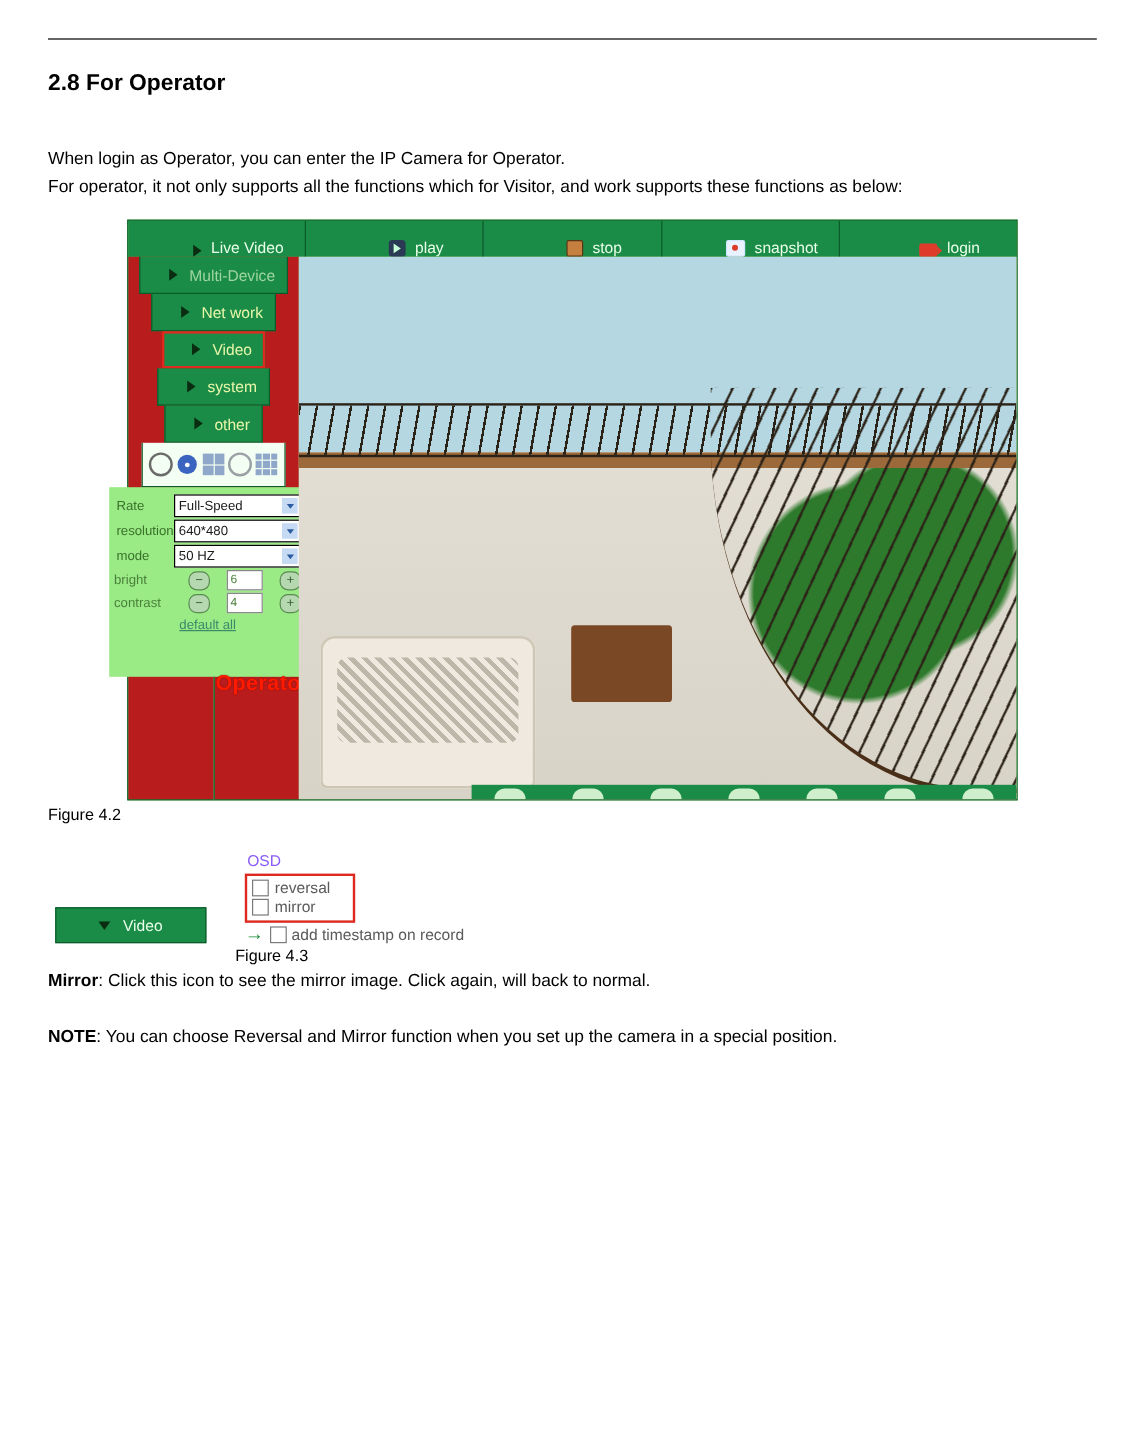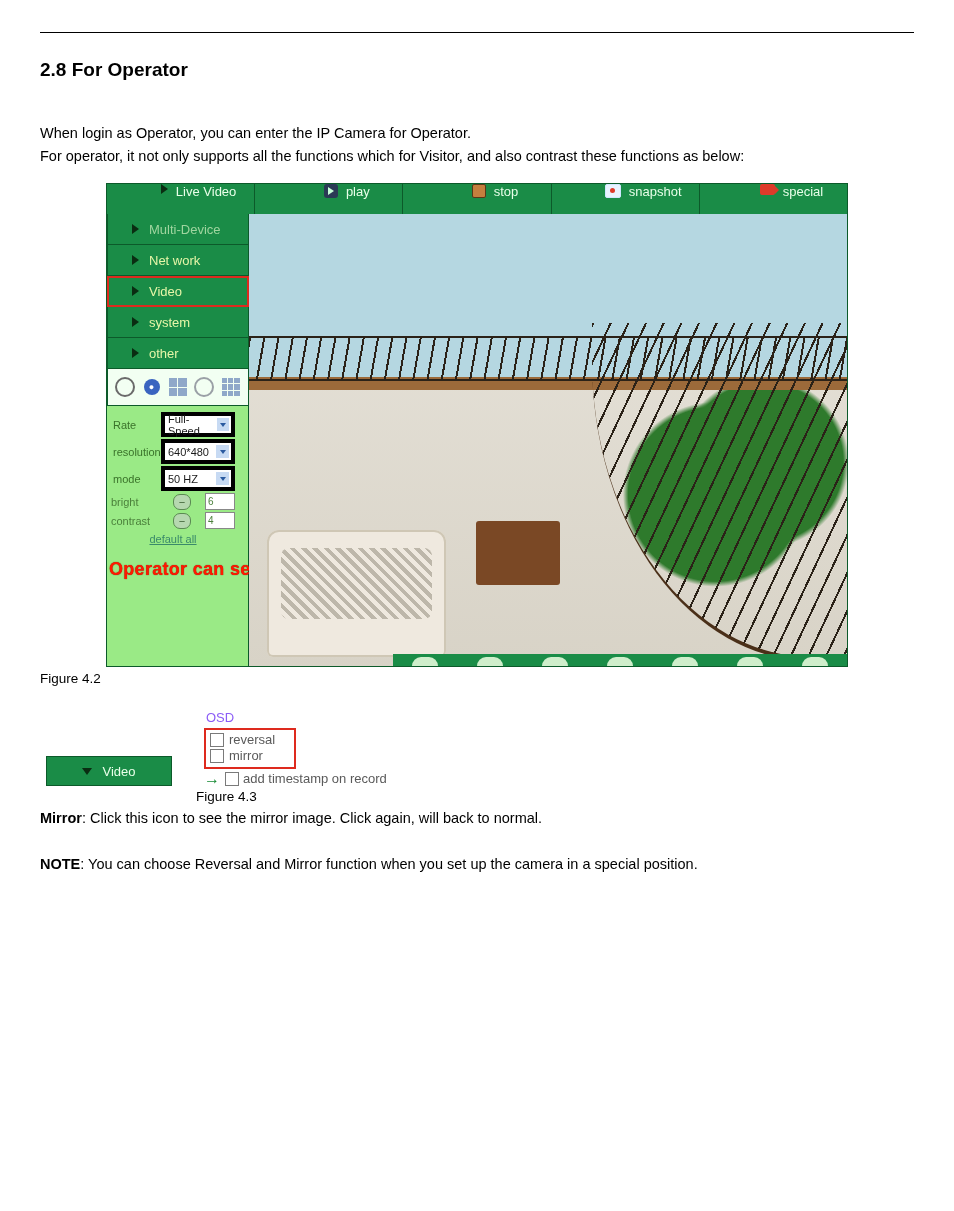--- a/index.html
+++ b/index.html
@@ -43,21 +43,21 @@
     user-select: none;
   }
   .fig42 .toolbar {
     display: flex;
     height: 30px;
     background: #1a8c47;
   }
   .fig42 .tb-btn {
     flex: 1;
     display: flex;
-    align-items: flex-start;
+    align-items: flex-end;
     justify-content: center;
     gap: 8px;
     color: #e9ffe9;
     font-family: "Arial", sans-serif;
     font-size: 13px;
     border-right: 1px solid #0c5a2a;
     cursor: pointer;
     margin-left: 36px;
   }
   .fig42 .tb-btn:last-child { border-right: none; }
@@ -77,22 +77,22 @@
     width:14px;height:12px;border:1px solid #cfe8ff;border-radius:2px;background:#e8f3ff;position:relative;
   }
   .ico-snap::after{content:"";position:absolute;left:4px;top:3px;width:5px;height:5px;border-radius:50%;background:#de3b2a;}
   .ico-rec {
     width:15px;height:11px;background:#de3b2a;border-radius:2px;position:relative;
   }
   .ico-rec::after{content:"";position:absolute;left:15px;top:2px;border-left:4px solid #de3b2a;border-top:4px solid transparent;border-bottom:4px solid transparent;}
   .fig42 .main-row { display:flex; }
   .fig42 .sidebar {
     width: 142px;
-    background: #4c1d95;
-    display:flex;flex-direction:column;
+    background: #b91c1c;
+    display:flex;flex-direction:column;align-items:center;
   }
   .sb-item {
     display:flex;align-items:center;gap:10px;
     height:30px;padding:0 10px 0 24px;
     color:#e7f6a8;font-size:13px;
     border:1px solid #0c5a2a;border-top:none;
     background:#1a8c47;cursor:pointer;
   }
   .sb-item .tri {
     width:0;height:0;border-left:7px solid #0a2d12;border-top:5px solid transparent;border-bottom:5px solid transparent;
@@ -119,21 +119,21 @@
   .ctrl-panel {
     padding:6px 13px 2px 4px;
     font-size:11px;color:#4b803b;
     background:#9AEA86;
     border-right:1px solid #0c5a2a;
     height: 150px;
   }
   .ctrl-row { display:grid;grid-template-columns:48px 1fr;align-items:center;gap:2px;margin-bottom:2px; }
   .ctrl-row label { text-align:left;padding-left:2px;color:#3a722a; }
   .sel {
-    height:17px;font-size:11px;background:#fff;border:4px solid #000000;color:#1a1a1a;
+    height:17px;font-size:11px;background:#fff;border:1px solid #000000;color:#1a1a1a;
     display:flex;align-items:center;justify-content:space-between;padding:0 2px 0 3px;
   }
   .sel .caret { width:13px;height:13px;background:#c7daf3;display:flex;align-items:center;justify-content:center; }
   .sel .caret::after{content:"";border-top:4px solid #2a5aa0;border-left:3px solid transparent;border-right:3px solid transparent;}
   .spin-row { display:grid;grid-template-columns:48px 18px 30px 18px;align-items:center;gap:14px;margin-bottom:2px; }
   .spin-btn { width:16px;height:14px;border-radius:7px;background:#b6d8b0;color:#3a5e33;font-size:11px;display:flex;align-items:center;justify-content:center;border:1px solid #5a8a52;cursor:pointer; }
   .num-box { height:15px;background:#fff;border:1px solid #888;font-size:10px;padding:0 2px;display:flex;align-items:center; }
   .default-all { text-align:center;color:#3a8a6a;text-decoration:underline;font-size:11px;margin-top:4px;cursor:pointer; }
   .sidebar-fill { flex:1; background:#9AEA86; border-right:1px solid #0c5a2a; position:relative; }
 
@@ -206,21 +206,21 @@
 </head>
 <body>
 
 <div class="page">
   <hr class="top-rule">
 
   <h2 class="section-heading">2.8 For Operator</h2>
 
   <div class="intro-block">
     <p class="body">When login as Operator, you can enter the IP Camera for Operator.</p>
-    <p class="body">For operator, it not only supports all the functions which for Visitor, and also contrast these functions as below:</p>
+    <p class="body">For operator, it not only supports all the functions which for Visitor, and work supports these functions as below:</p>
   </div>
 
   <div class="fig42">
     <div class="toolbar">
       <div class="tb-btn">
         <span class="tri" style="width:0;height:0;border-left:7px solid #0a2d12;border-top:5px solid transparent;border-bottom:5px solid transparent;"></span>
         <span>Live Video</span>
       </div>
       <div class="tb-btn">
         <span class="tb-ico ico-play-circle"></span>
@@ -229,21 +229,21 @@
       <div class="tb-btn">
         <span class="tb-ico ico-stop"></span>
         <span>stop</span>
       </div>
       <div class="tb-btn">
         <span class="tb-ico ico-snap"></span>
         <span>snapshot</span>
       </div>
       <div class="tb-btn">
         <span class="tb-ico ico-rec"></span>
-        <span>special</span>
+        <span>login</span>
       </div>
     </div>
 
     <div class="main-row">
       <div class="sidebar">
         <div class="sb-item lowfade">
           <span class="tri"></span>
           <span>Multi-Device</span>
         </div>
         <div class="sb-item">

